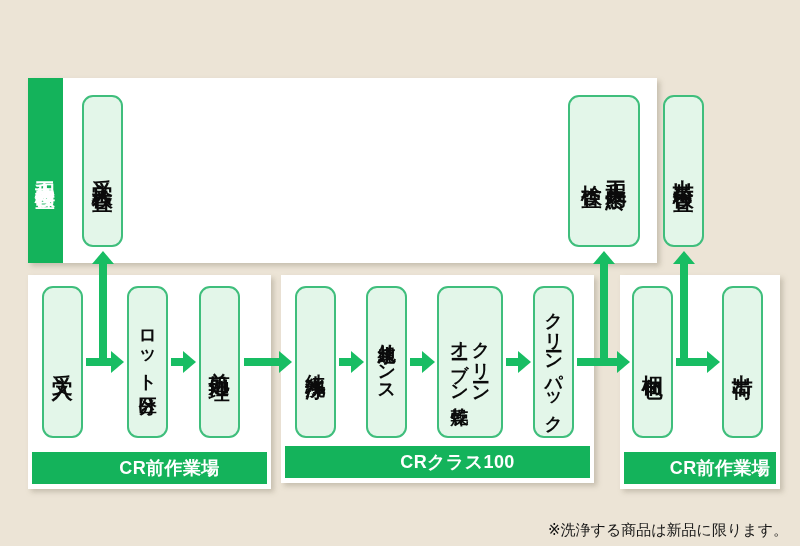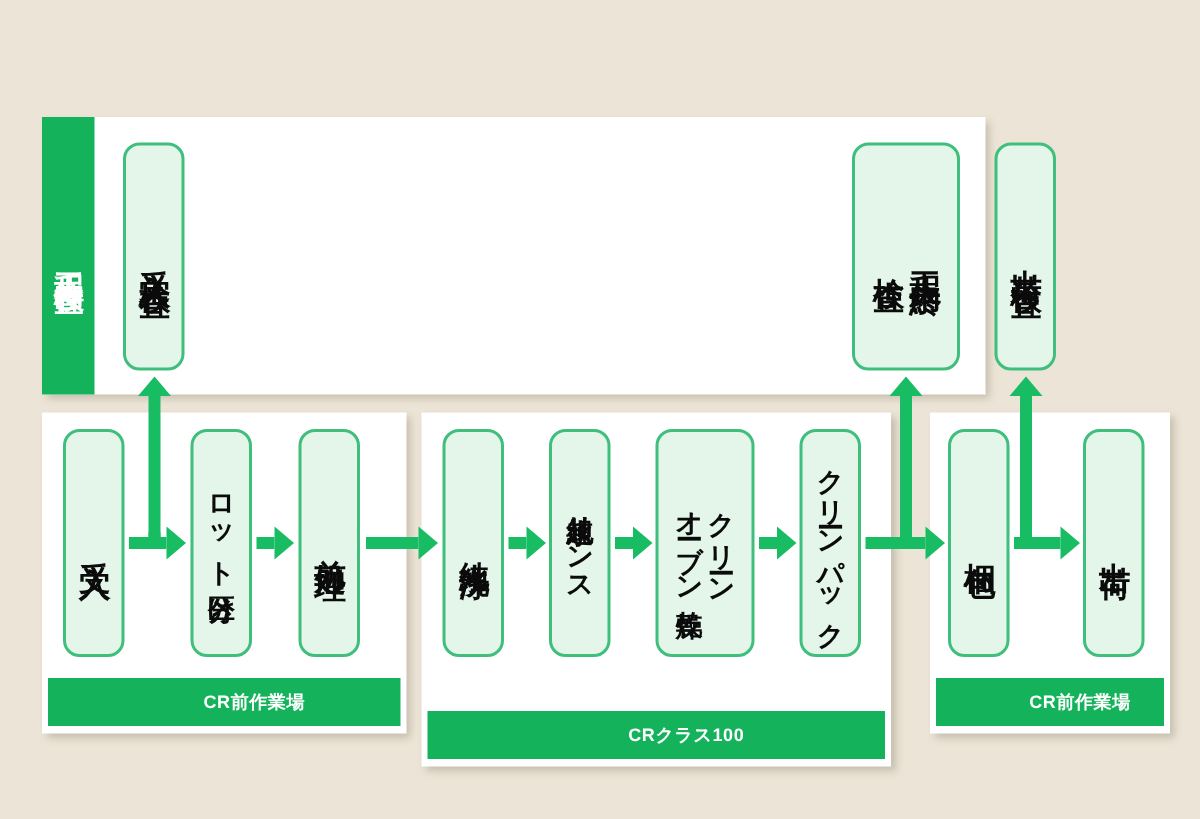--- a/index.html
+++ b/index.html
@@ -30,28 +30,28 @@
 
   
   .panel{
     position:absolute;background:#ffffff;
     box-shadow:3px 3px 5px rgba(130,120,100,.35);
   }
   .inspect-panel{left:28px;top:78px;width:629px;height:185px;}
 
   .grp{position:absolute;background:#ffffff;box-shadow:3px 3px 5px rgba(130,120,100,.35);}
   .grp1{left:28px;top:275px;width:243px;height:214px;}
-  .grp2{left:281px;top:275px;width:313px;height:236px;}
+  .grp2{left:281px;top:275px;width:313px;height:208px;}
   .grp3{left:620px;top:275px;width:160px;height:214px;}
 
   .grp-label{
     position:absolute;left:4px;right:4px;bottom:5px;height:32px;
     background:#14b35b;
     display:flex;align-items:center;justify-content:center;
-    color:#ffffff;font-size:12px;font-weight:bold;letter-spacing:.4px;
+    color:#ffffff;font-size:18px;font-weight:bold;letter-spacing:.4px;
     white-space:nowrap;
     padding-left:40px;
   }
 
   
   .side-label{
     position:absolute;left:28px;top:78px;width:35px;height:185px;
     background:#14b35b;
     display:flex;align-items:center;justify-content:center;
   }
@@ -234,14 +234,15 @@
     <div class="shaft" style="height:96px;"></div>
       <div class="head"></div>
   </div>
 
   <div class="connector" style="left:680px;top:355px;width:8px;height:8px;"></div>
   <div class="arrow-v" style="left:673px;top:251px;height:108px;">
     <div class="shaft" style="height:96px;"></div>
       <div class="head"></div>
   </div>
 
+  <div class="footnote">※洗浄する商品は新品に限ります。</div>
 
 </div>
 
 </body></html>

